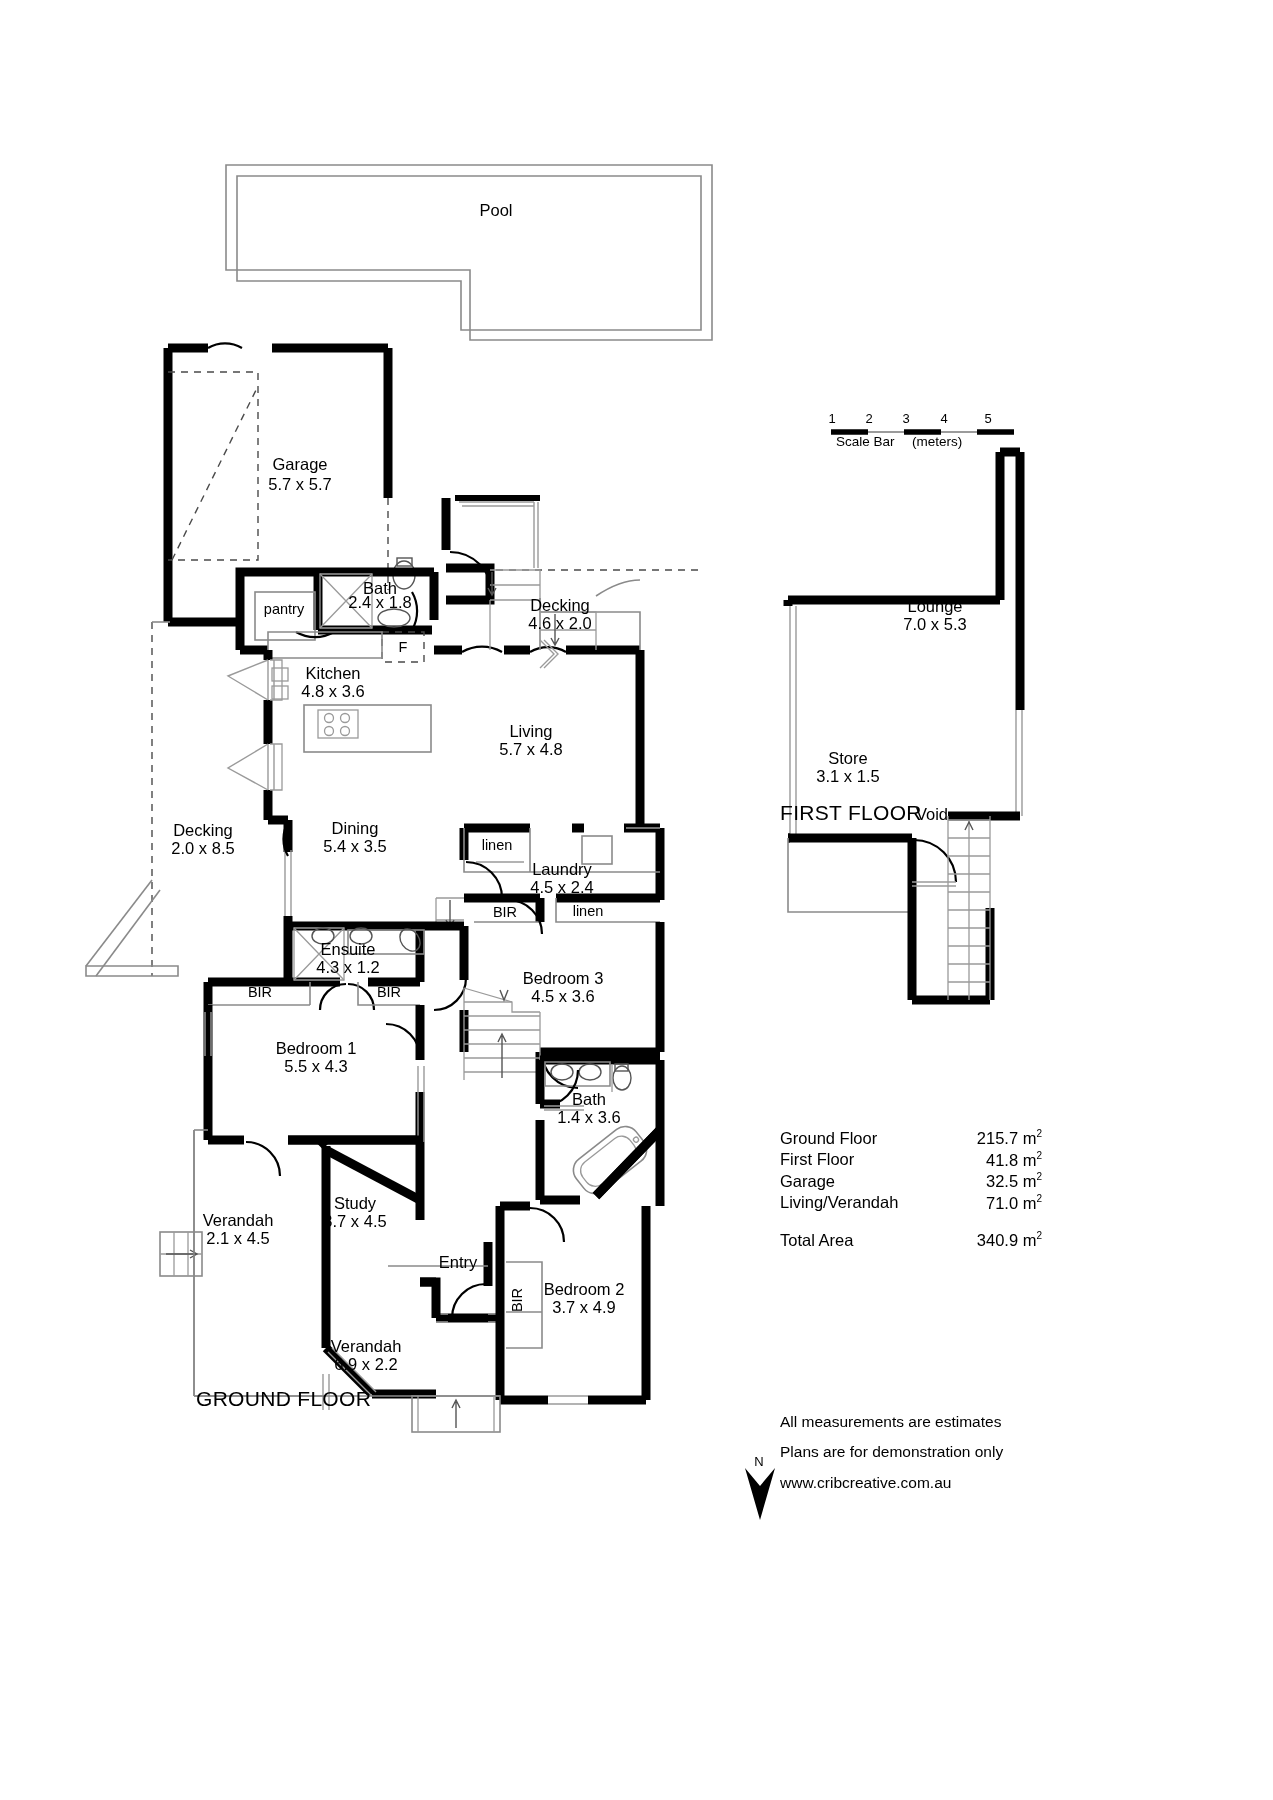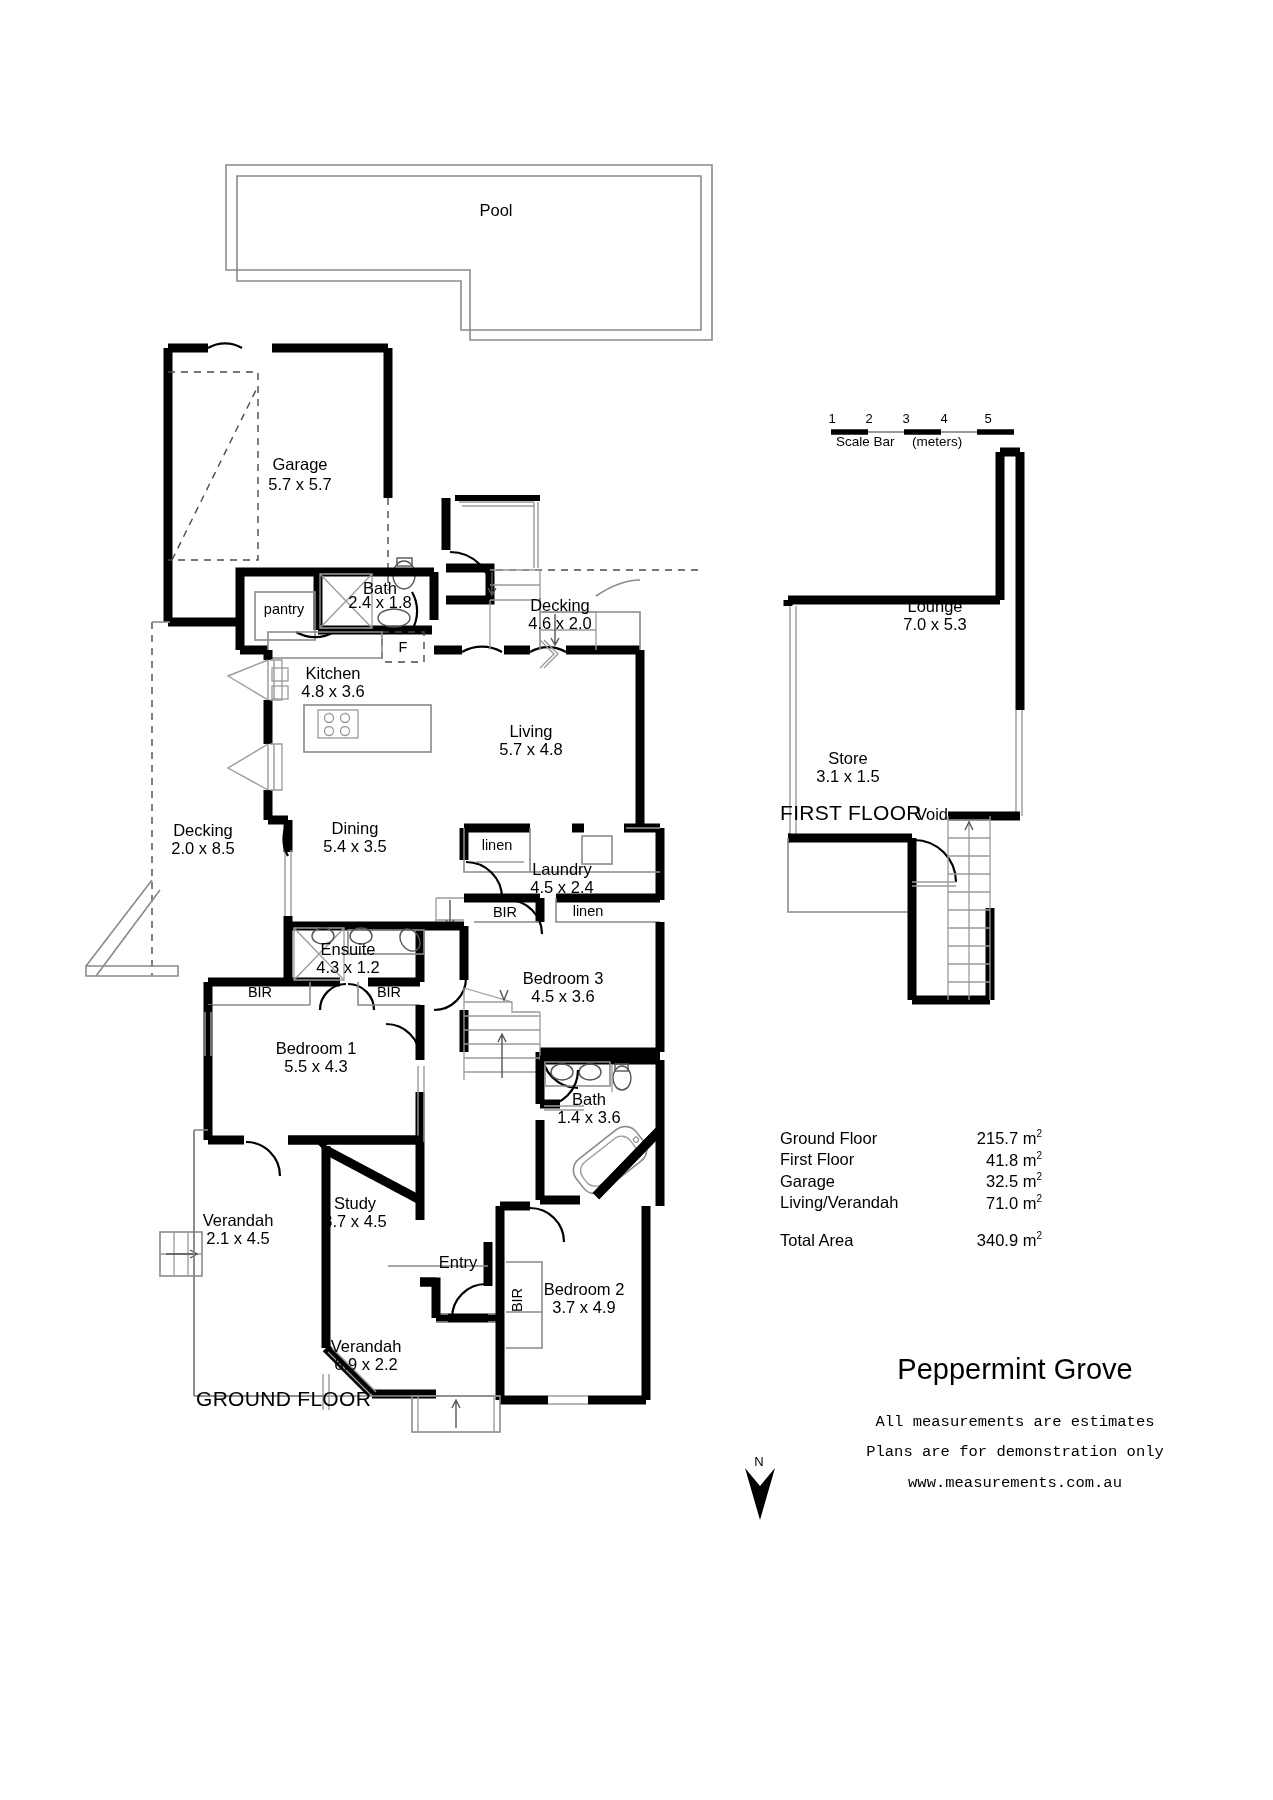--- a/index.html
+++ b/index.html
@@ -115,23 +115,21 @@
     left: 780px;
     top: 1353px;
     width: 470px;
     text-align: center;
     font-size: 29px;
   }
   .note {
     position: absolute;
     width: 470px;
     left: 780px;
-    text-align: center;
     font-size: 15.5px;
-    font-family: Liberation Mono, monospace;
   }
   .note1 { top: 1413px; }
   .note2 { top: 1443px; }
   .note3 { top: 1474px; }
 </style>
 </head>
 <body>
 
 <div id="page">
 
@@ -543,18 +541,17 @@
             <td colspan="2"></td>
           </tr>
         <tr>
           <td>Total Area</td>
           <td class="val"><span>340.9 m</span><sup>2</sup></td>
         </tr>
       </tbody>
     </table>
   </div>
 
-  <div class="addr2">Peppermint Grove</div>
   <div class="note note1">All measurements are estimates</div>
   <div class="note note2">Plans are for demonstration only</div>
-  <div class="note note3">www.measurements.com.au</div>
+  <div class="note note3">www.cribcreative.com.au</div>
 
 </div>
 
 </body></html>

